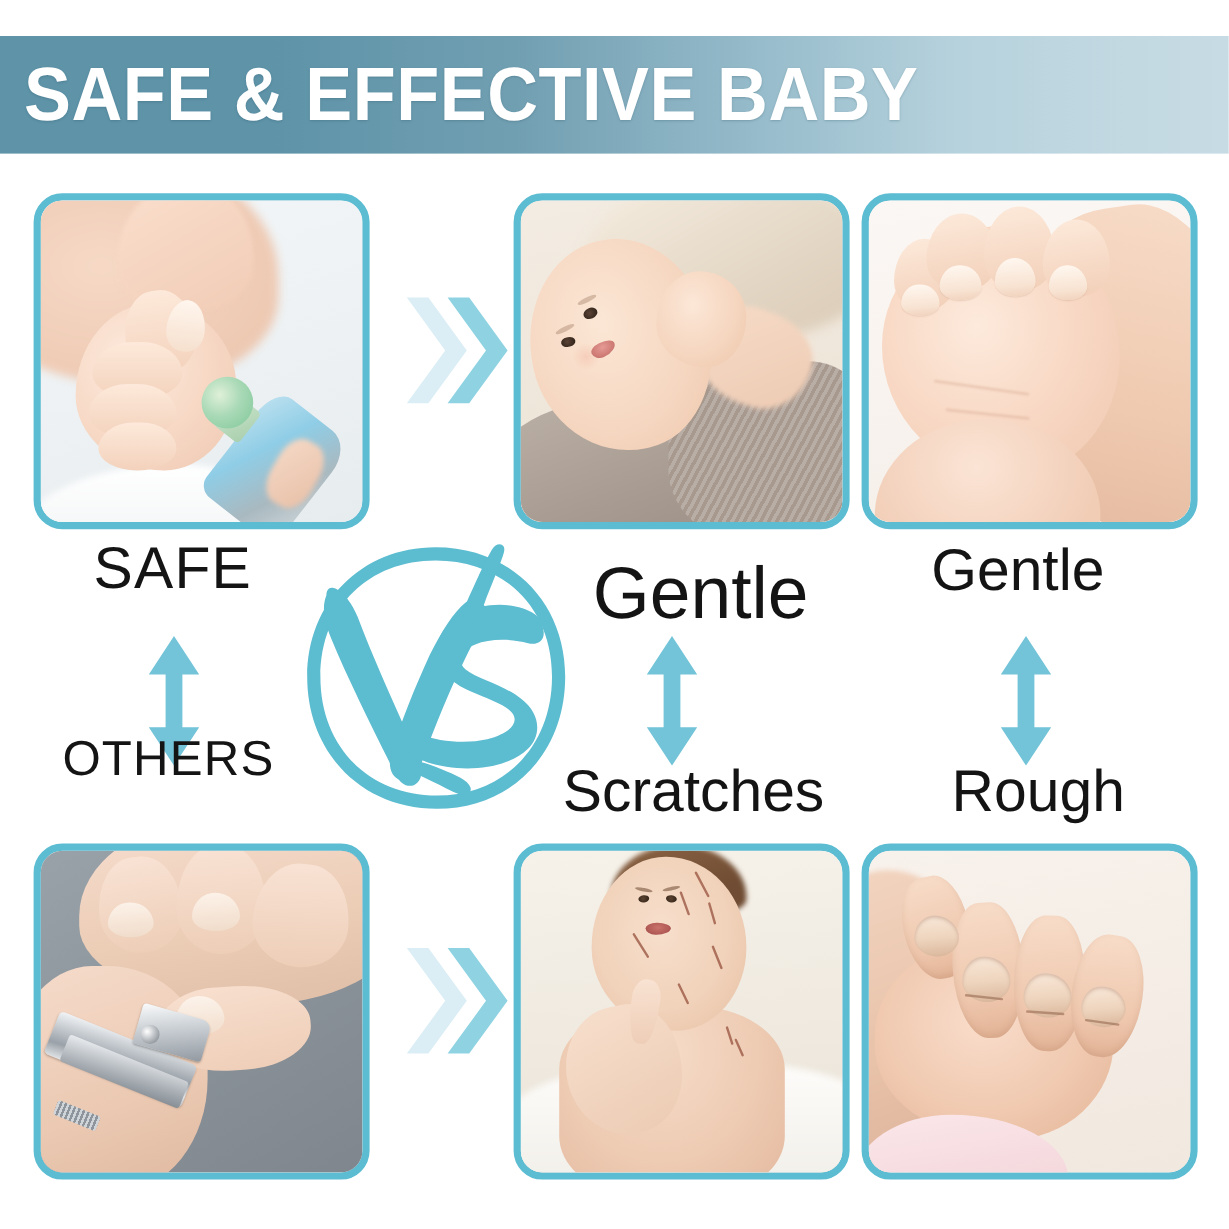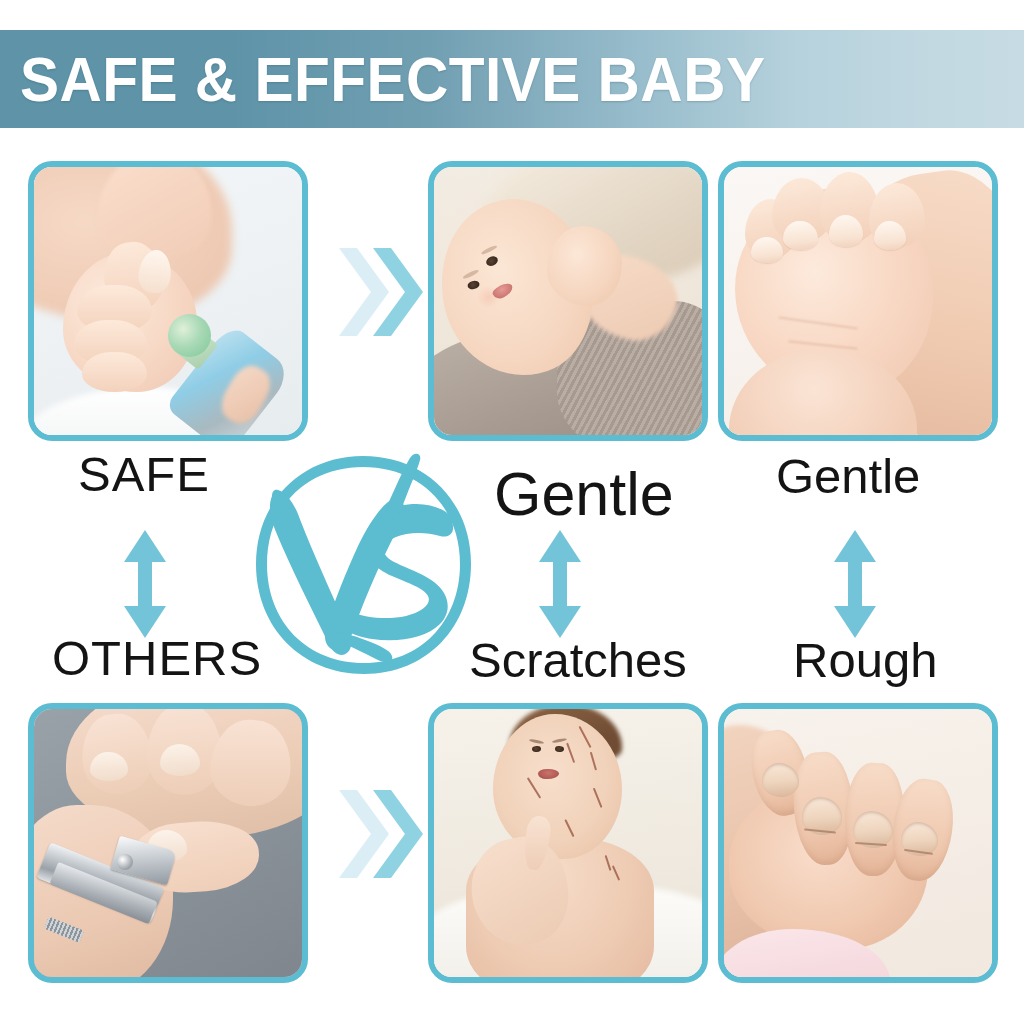--- a/index.html
+++ b/index.html
@@ -440,21 +440,21 @@
     position: absolute;
     color: #141414;
     font-family: "Liberation Sans", sans-serif;
     font-weight: 400;
     white-space: nowrap;
     line-height: 1;
   }
   .lbl-ours     { left: 78px;  top: 450px; font-size: 49px; letter-spacing: 1px; }
   .lbl-gentle   { left: 494px; top: 464px; font-size: 61px; }
   .lbl-smooth   { left: 776px; top: 452px; font-size: 49px; }
-  .lbl-others   { left: 52px;  top: 634px; font-size: 49px; letter-spacing: 1px; }
+  .lbl-others   { left: 52px;  top: 612px; font-size: 41px; letter-spacing: 1px; }
   .lbl-scratch  { left: 469px; top: 636px; font-size: 49px; }
   .lbl-rough    { left: 793px; top: 636px; font-size: 49px; }
 </style>
 </head>
 <body>
 
 <div class="banner">
   <div class="banner-title">SAFE &amp; EFFECTIVE BABY</div>
 </div>
 

